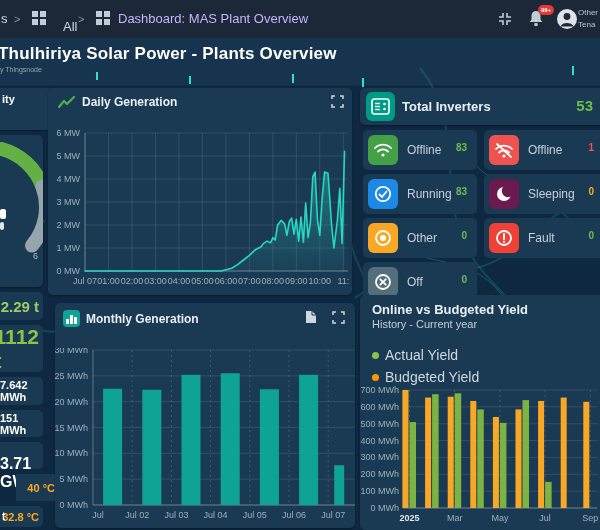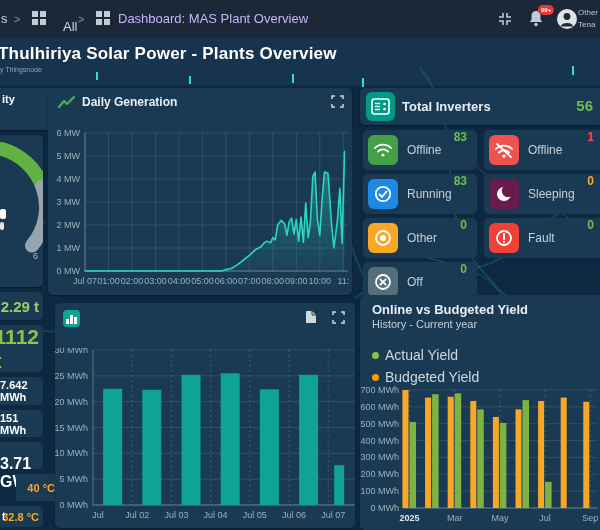--- a/index.html
+++ b/index.html
@@ -31,21 +31,21 @@
   .gridd{stroke:rgba(176,190,197,.25);stroke-width:1;stroke-dasharray:2,3;}
   .axis{stroke:rgba(176,190,197,.45);stroke-width:1;}
   .metric{position:absolute;background:#1a3a53;border-radius:0 5px 5px 0;z-index:1;
     display:flex;align-items:center;justify-content:flex-end;padding-right:4px;box-sizing:border-box;
     font-weight:bold;}
   
   .tile{position:absolute;background:#1a3a53;border-radius:5px;z-index:1;height:40px;}
   .tile .ic{position:absolute;left:5px;top:5px;width:30px;height:30px;border-radius:6px;
     display:flex;align-items:center;justify-content:center;}
   .tile .lb{position:absolute;left:44px;top:13px;font-size:12px;color:#c6d0d9;}
-  .tile .vl{position:absolute;right:10px;top:0;font-size:12px;font-weight:bold;}
+  .tile .vl{position:absolute;right:10px;top:12px;font-size:10px;font-weight:bold;}
   .legend-item{position:absolute;display:flex;align-items:center;z-index:2;}
   .legend-dot{width:7px;height:7px;border-radius:50%;margin-right:6px;}
   .legend-txt{font-size:14px;color:#cfd8dc;}
   .hicon{position:absolute;z-index:2;cursor:pointer;}
 </style>
 </head>
 <body>
 
 <div class="screen">
 
@@ -229,21 +229,21 @@
       <svg width="19" height="17">
         <rect x="1" y="1" width="17" height="15" rx="2.5" fill="none" stroke="#fff" stroke-width="1.6"></rect>
         <line x1="4" y1="5.5" x2="9" y2="5.5" stroke="#fff" stroke-width="1.4"></line>
         <line x1="4" y1="8.5" x2="9" y2="8.5" stroke="#fff" stroke-width="1.4"></line>
         <line x1="4" y1="11.5" x2="9" y2="11.5" stroke="#fff" stroke-width="1.4"></line>
         <circle cx="13.5" cy="6" r="1.3" fill="#fff"></circle>
         <circle cx="13.5" cy="11" r="1.3" fill="#fff"></circle>
       </svg>
     </div>
     <div class="card-title" style="position:absolute;left:42px;top:11px;font-size:13px;">Total Inverters</div>
-    <div style="position: absolute; right: 12px; top: 9px; font-size: 15px; font-weight: bold; color: rgb(108, 191, 74);">56</div>
+    <div style="position: absolute; right: 12px; top: 9px; font-size: 15px; font-weight: bold; color: rgb(108, 191, 74);">53</div>
   </div>
 
   <div class="tile" style="left:363px;top:130px;width:114px;">
     <div class="ic" style="background: rgb(67, 160, 71);">
       <svg width="20" height="16" fill="none" stroke="#fff" stroke-width="1.8" stroke-linecap="round">
         <path d="M2,6 a11,11 0 0 1 16,0"></path>
           <path d="M5,9.5 a7,7 0 0 1 10,0"></path>
           <circle cx="10" cy="13" r="1.6" fill="#fff" stroke="none"></circle>
       </svg>
     </div>
@@ -314,20 +314,21 @@
     <div class="lb">Off</div>
     <div class="vl" style="color: rgb(108, 191, 74);">0</div>
   </div>
 
   <div class="card" style="left:55px;top:303px;width:300px;height:225px;">
     <div style="position:absolute;left:8px;top:7px;width:17px;height:17px;border-radius:4px;background:#0fa396;display:flex;align-items:flex-end;justify-content:center;gap:1.5px;padding-bottom:3px;box-sizing:border-box;">
       <span style="width:2.5px;height:5px;background:#fff;"></span>
         <span style="width:2.5px;height:9px;background:#fff;"></span>
         <span style="width:2.5px;height:7px;background:#fff;"></span>
     </div>
+    <div class="card-title" style="position:absolute;left:31px;top:9px;">Monthly Generation</div>
     <svg class="hicon" style="right:38px;top:7px;" width="12" height="14">
       <path d="M1,1 h6 l4,4 v8 h-10 z" fill="#cfd8dc"></path>
       <path d="M7,1 v4 h4" fill="none" stroke="#1a3a53" stroke-width="1"></path>
     </svg>
     <svg class="hicon" style="right:10px;top:8px;" width="13" height="13">
       <g stroke="#cfd8dc" stroke-width="1.5" fill="none">
         <path d="M1,4 V1 H4"></path>
           <path d="M9,1 H12 V4"></path>
           <path d="M12,9 V12 H9"></path>
           <path d="M4,12 H1 V9"></path>

